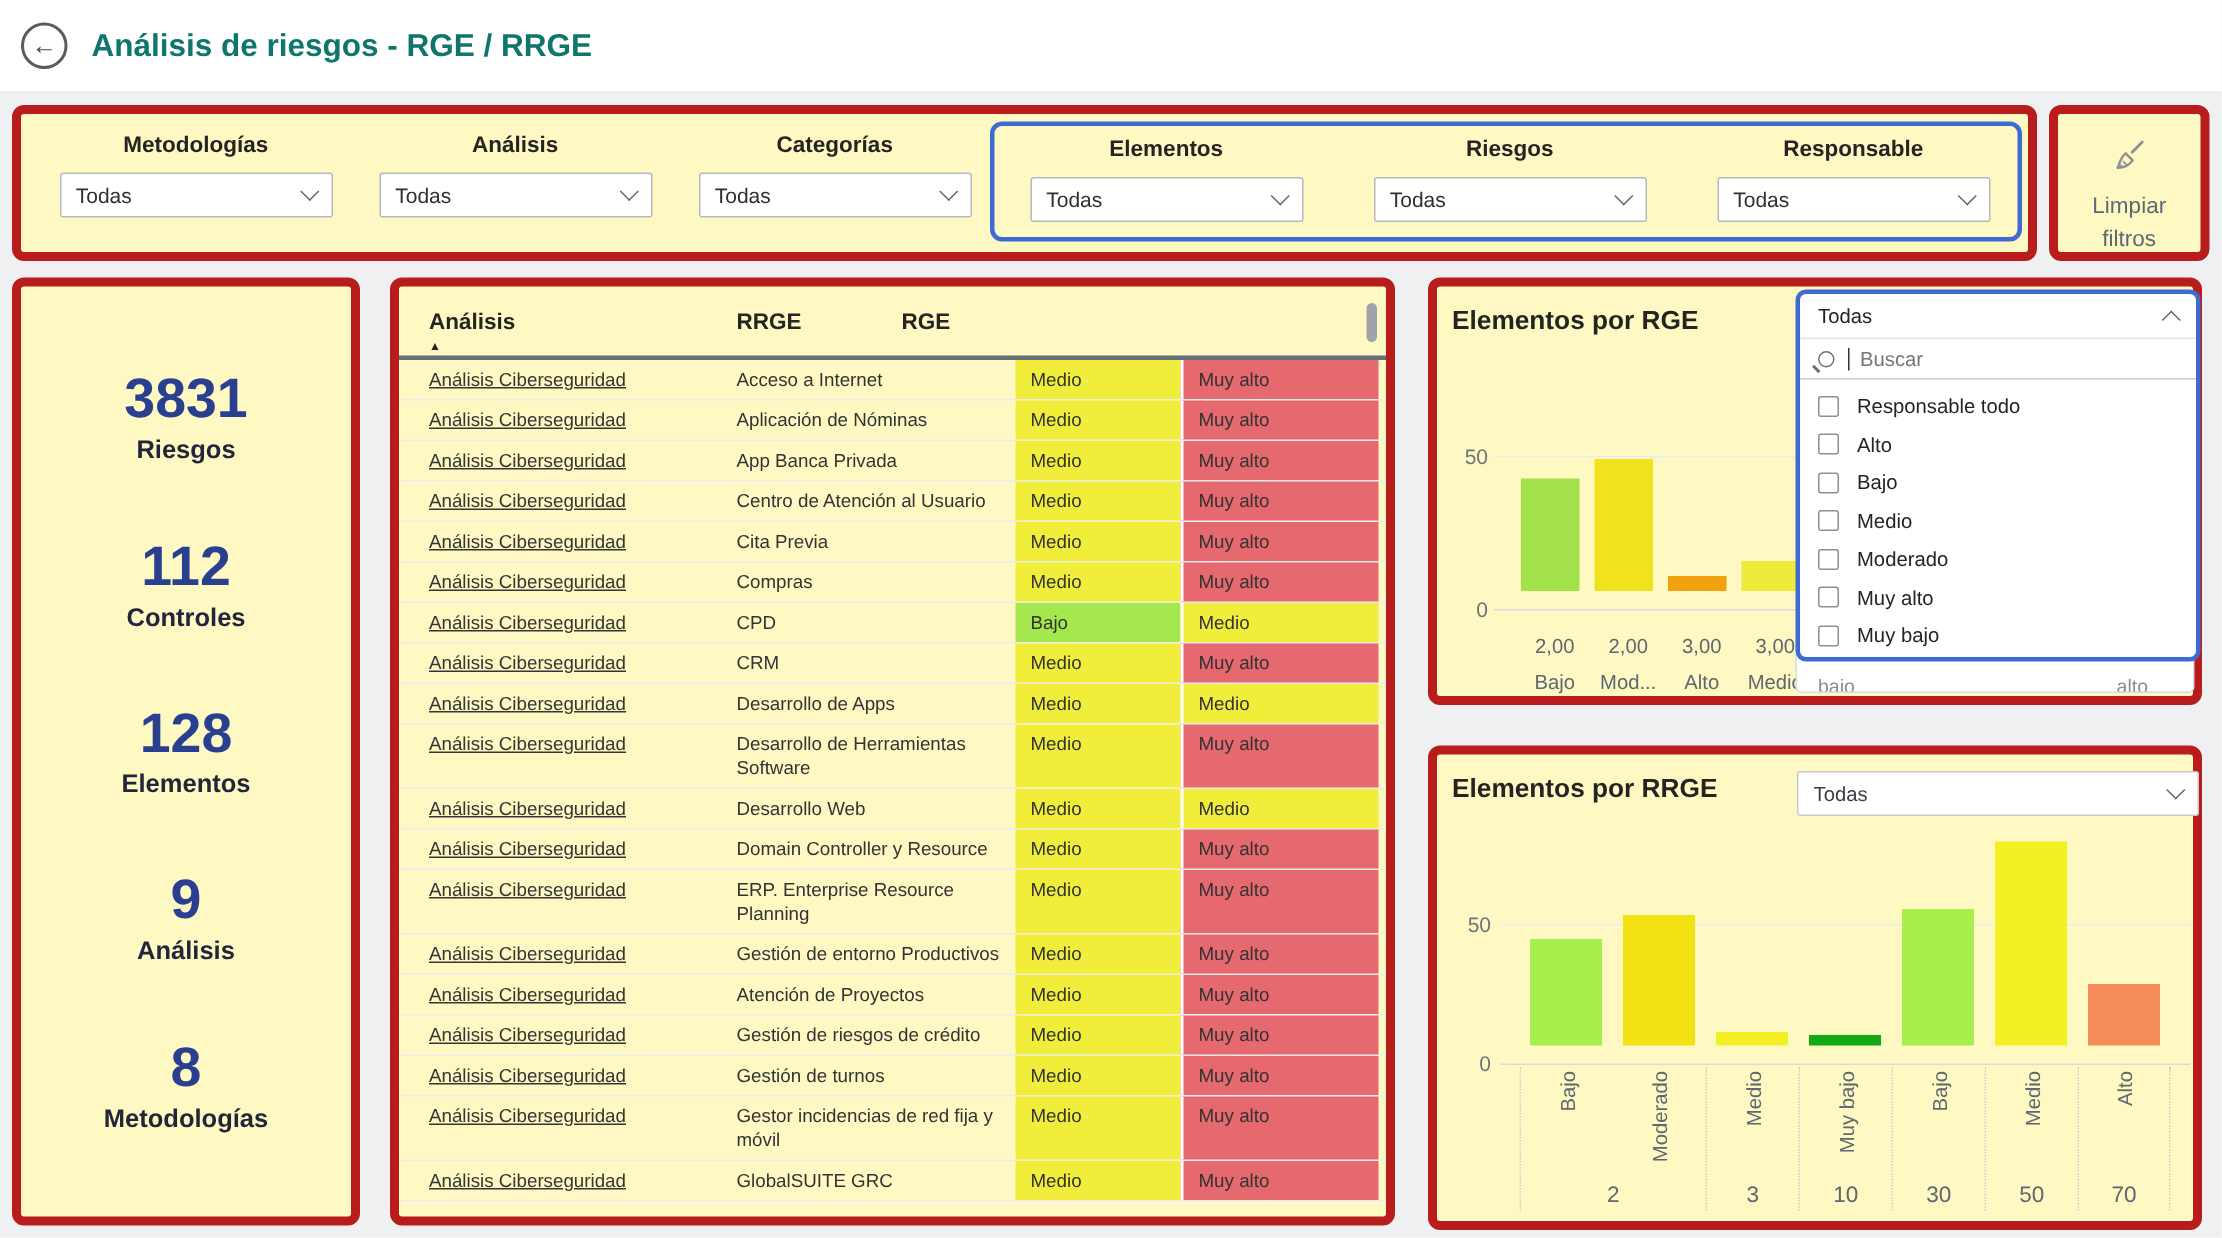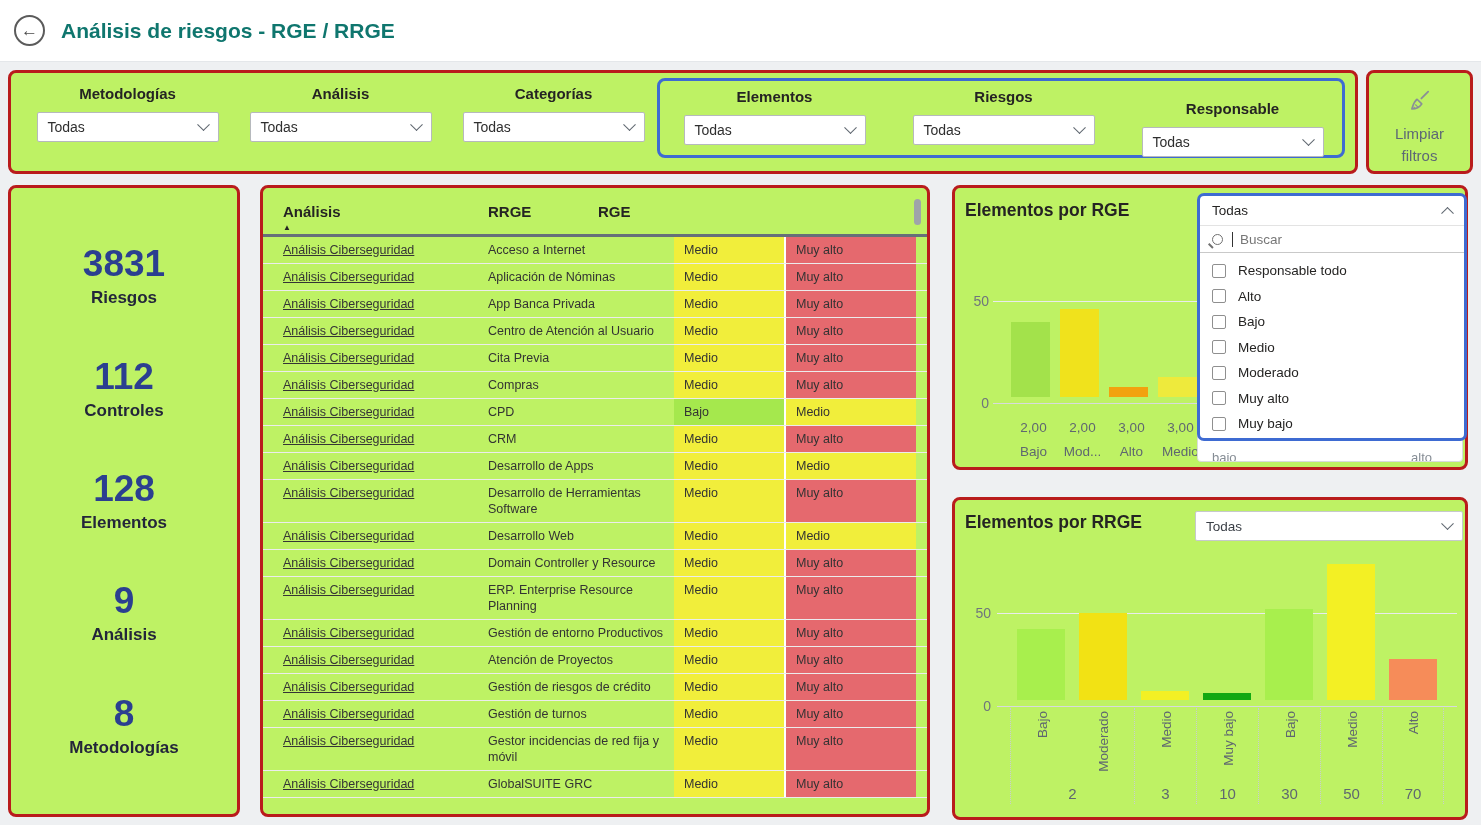--- a/index.html
+++ b/index.html
@@ -1,18 +1,18 @@
 <!DOCTYPE html>
 <html><head>
 <meta charset="utf-8">
 <style>
   *{box-sizing:border-box;margin:0;padding:0;}
   html,body{width:1481px;height:825px;overflow:hidden;}
   .screen{position:relative;width:1481px;height:825px;background:#eef0f2;font-family:"Liberation Sans",sans-serif;color:#252423;}
-  .card{position:absolute;background:#bef264;border:3px solid #b91c1c;border-radius:8px;}
+  .card{position:absolute;background:#fef9c3;border:6px solid #b91c1c;border-radius:8px;}
 
   
   .topbar{position:absolute;left:0;top:0;width:100%;height:62px;background:#fff;border-bottom:1px solid #e4e7ea;display:flex;align-items:center;padding-left:14px;gap:16px;}
   .backbtn{width:31px;height:31px;border:2px solid #5b5b5b;border-radius:50%;display:flex;align-items:center;justify-content:center;font-size:17px;font-weight:bold;color:#4a4a4a;cursor:pointer;flex:0 0 auto;}
   .pagetitle{font-size:21px;font-weight:600;color:#0f766e;}
 
   
   .fcard{left:8px;top:70px;width:1350px;height:104px;}
   .fblock{position:absolute;top:12px;width:213px;text-align:center;}
   .flabel{font-size:15px;font-weight:600;color:#252423;}
@@ -120,21 +120,21 @@
         </div>
       </div>
       <div class="fblock" style="left:229px;">
         <div class="flabel">Riesgos</div>
         <div class="fselect">
           <span>Todas</span>
           <span class="grow"></span>
             <span class="chev down"></span>
         </div>
       </div>
-      <div class="fblock" style="left:458px;margin-top:12px;">
+      <div class="fblock" style="left:458px;">
         <div class="flabel">Responsable</div>
         <div class="fselect">
           <span>Todas</span>
           <span class="grow"></span>
             <span class="chev down"></span>
         </div>
       </div>
     </div>
   </div>
 

